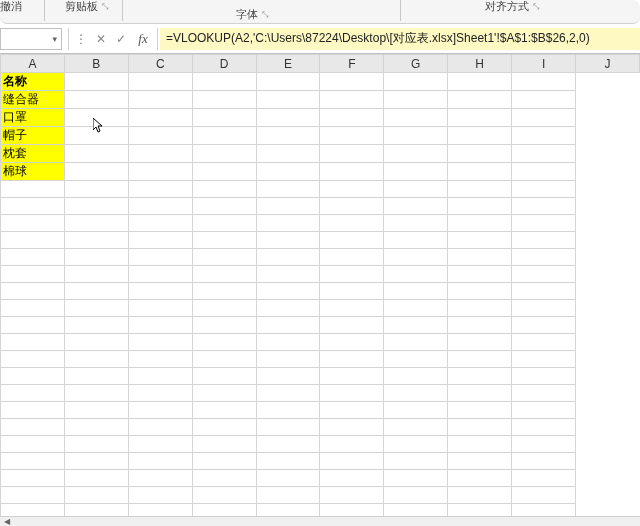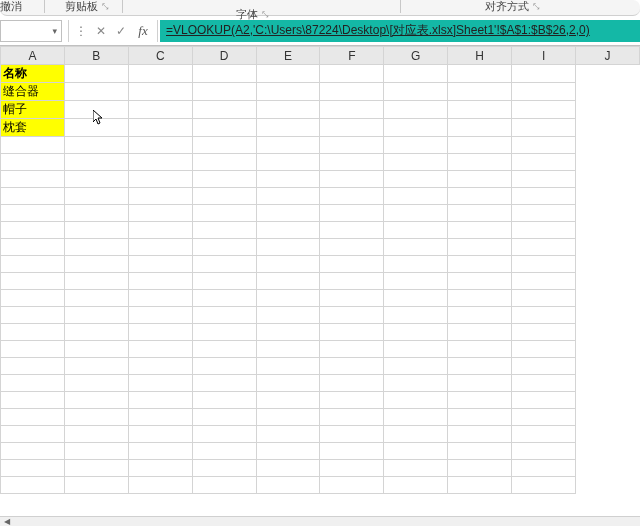--- a/index.html
+++ b/index.html
@@ -6,21 +6,21 @@
   body {
     font-family: "Microsoft YaHei", Arial, sans-serif;
     font-size: 12px;
     background: #fff;
     width: 640px;
     height: 526px;
     overflow: hidden;
     position: relative;
   }
   .ribbon-groups {
-    height: 16px;
+    height: 24px;
     border-bottom: 1px solid #d0d0d0;
     background: #f5f5f5;
     display: flex;
     align-items: flex-start;
     font-size: 11px;
     color: #444;
     position: relative;
     border-radius: 7px;
   }
   .ribbon-group {
@@ -93,22 +93,21 @@
   }
   .formula-input {
     flex: 1;
     height: 22px;
     border: none;
     outline: none;
     padding-left: 6px;
     font-size: 12px;
     font-family: "Microsoft YaHei", Arial, sans-serif;
     color: #222;
-    background: #14b8a6;
-    text-decoration: underline;
+    background: #fef9c3;
   }
   .grid-wrap {
     position: relative;
     width: 100%;
     height: calc(526px - 16px - 30px - 10px);
     overflow: hidden;
   }
   table.grid {
     border-collapse: collapse;
     table-layout: fixed;
@@ -272,33 +271,57 @@
           <td></td>
           <td></td>
           <td></td>
           <td></td>
           <td></td>
           <td></td>
           <td></td>
         </tr>
         <tr>
           <td class="numcell"></td>
+          <td class="highlight">口罩</td>
+          <td></td>
+          <td></td>
+          <td></td>
+          <td></td>
+          <td></td>
+          <td></td>
+          <td></td>
+          <td></td>
+        </tr>
+        <tr>
+          <td class="numcell"></td>
           <td class="highlight">帽子</td>
           <td></td>
           <td></td>
           <td></td>
           <td></td>
           <td></td>
           <td></td>
           <td></td>
           <td></td>
         </tr>
         <tr>
           <td class="numcell"></td>
           <td class="highlight">枕套</td>
+          <td></td>
+          <td></td>
+          <td></td>
+          <td></td>
+          <td></td>
+          <td></td>
+          <td></td>
+          <td></td>
+        </tr>
+        <tr>
+          <td class="numcell"></td>
+          <td class="highlight">棉球</td>
           <td></td>
           <td></td>
           <td></td>
           <td></td>
           <td></td>
           <td></td>
           <td></td>
           <td></td>
         </tr>
         <tr>

